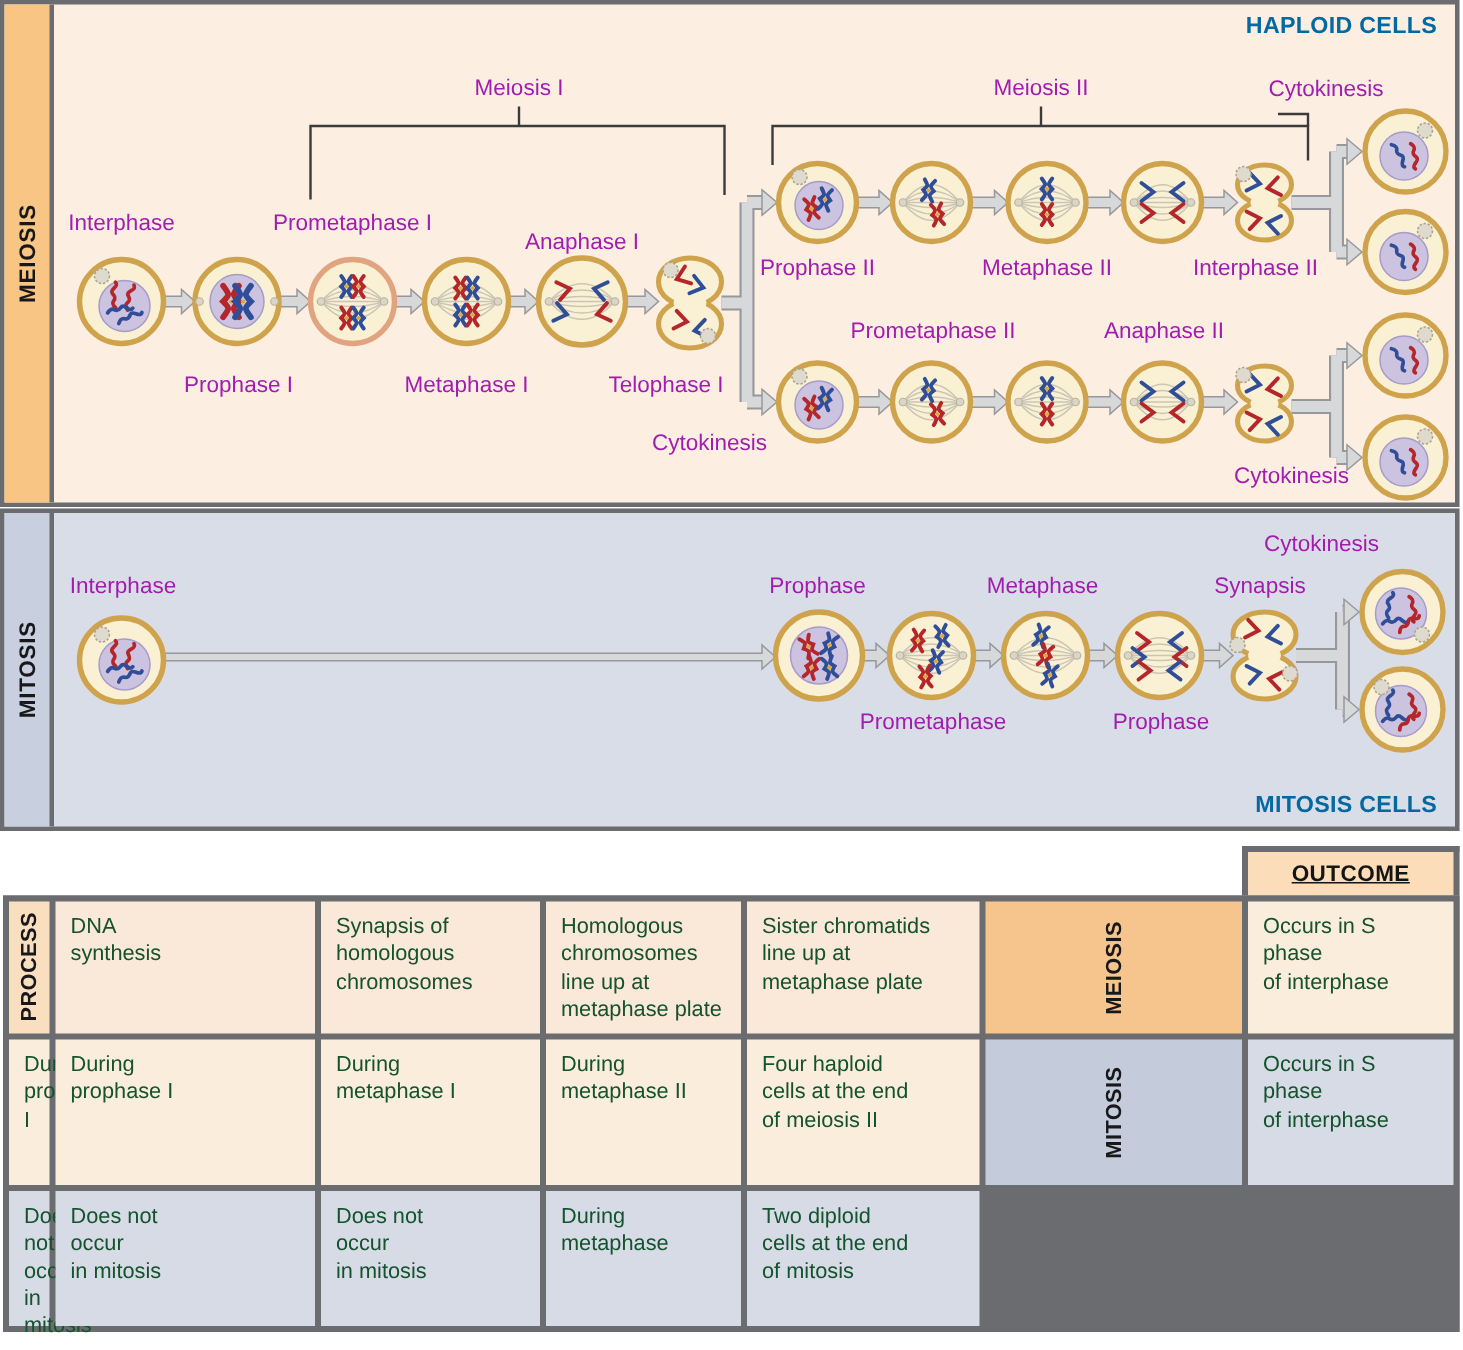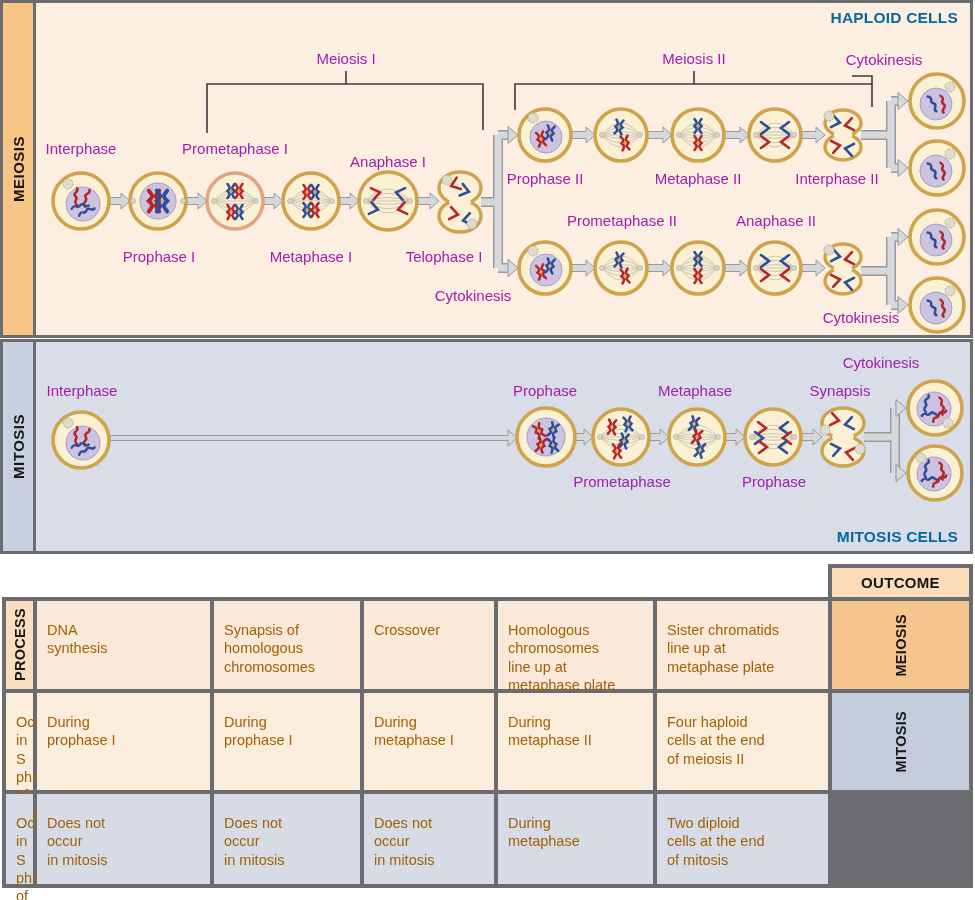--- a/index.html
+++ b/index.html
@@ -15,31 +15,31 @@
   .vtext{writing-mode:vertical-rl;transform:rotate(180deg);font-weight:bold;font-size:15px;
          letter-spacing:.5px;color:#18181a;}
   svg.overlay{position:absolute;left:0;top:0;pointer-events:none;}
   .lbl{position:absolute;transform:translateX(-50%);font-size:15px;white-space:nowrap;color:#a21caf;
        line-height:1.05;}
   .corner{position:absolute;font-weight:bold;font-size:15.5px;color:#0369a1;white-space:nowrap;
           letter-spacing:.2px;}
   .outcome{position:absolute;left:828px;top:564px;width:145px;height:33px;box-sizing:border-box;
            border:4px solid #6b6c6f;border-bottom:none;background:#fbddba;
            display:flex;align-items:center;justify-content:center;
-           font-weight:bold;font-size:15px;color:#151515;letter-spacing:.3px;}
+           font-weight:bold;font-size:15px;color:#151515;letter-spacing:.3px;text-decoration:underline;}
   .cmp{position:absolute;left:2px;top:597px;width:971px;box-sizing:border-box;
        border:4px solid #6b6c6f;background:#6b6c6f;display:grid;gap:4px;
        grid-template-columns:27px 173px 146px 130px 155px 171px auto;
        grid-template-rows:88px 97px 90px;}
   .cmp .rowhead{display:flex;align-items:center;justify-content:center;}
   .cmp .rowhead .vtext{font-size:14.5px;letter-spacing:.3px;}
   .rh0{background:#f9dfc0;}
   .rh1{background:#f6c48d;}
   .rh2{background:#c4cbdb;}
-  .cmp .cell{padding:20px 10px;font-size:14.5px;line-height:1.26;white-space:pre-line;color:#a16207;}
+  .cmp .cell{padding:8px 10px;font-size:14.5px;line-height:1.26;white-space:pre-line;color:#14532d;}
   .r0{background:#fae8d8;}
   .r1{background:#fbeddb;}
   .r2{background:#d6dbe6;}
 </style>
 </head>
 <body>
 
 <div class="fig">
 
   <div class="panel p1">
@@ -494,21 +494,20 @@
   <div class="outcome">OUTCOME</div>
   <div class="cmp" id="cmp-table">
       <div class="rowhead rh0">
         <span class="vtext">PROCESS</span>
       </div>
       <div class="cell r0">DNA
 synthesis</div>
       <div class="cell r0">Synapsis of
 homologous
 chromosomes</div>
-      <div class="cell r0">Crossover</div>
       <div class="cell r0">Homologous
 chromosomes
 line up at
 metaphase plate</div>
       <div class="cell r0">Sister chromatids
 line up at
 metaphase plate</div>
       <div class="rowhead rh1">
         <span class="vtext">MEIOSIS</span>
       </div>

